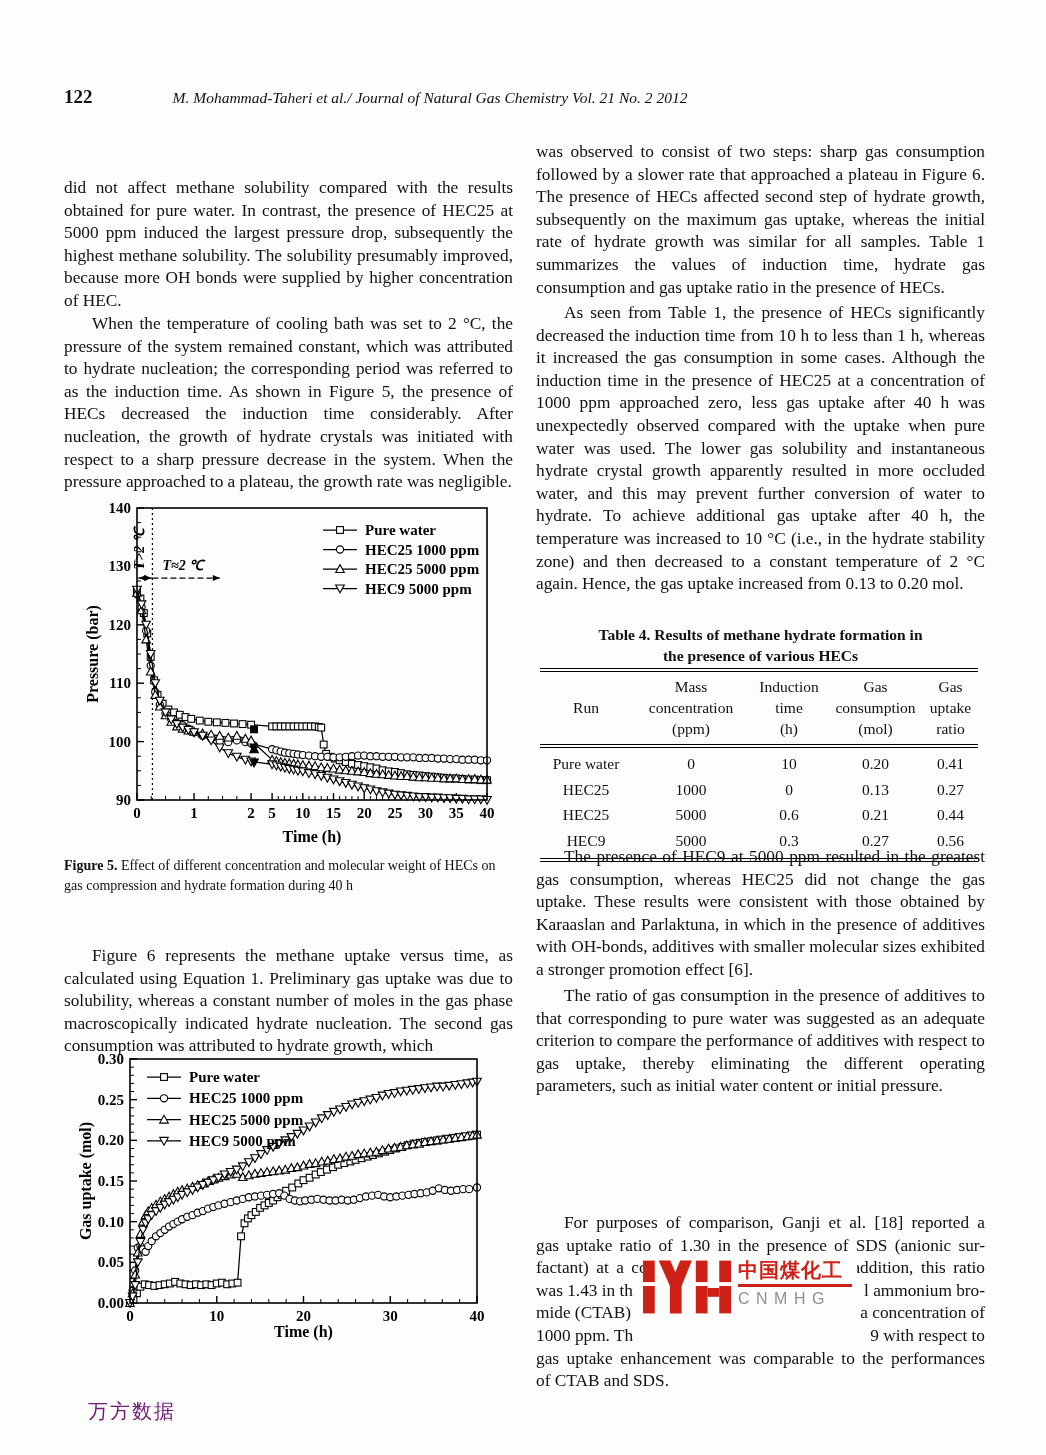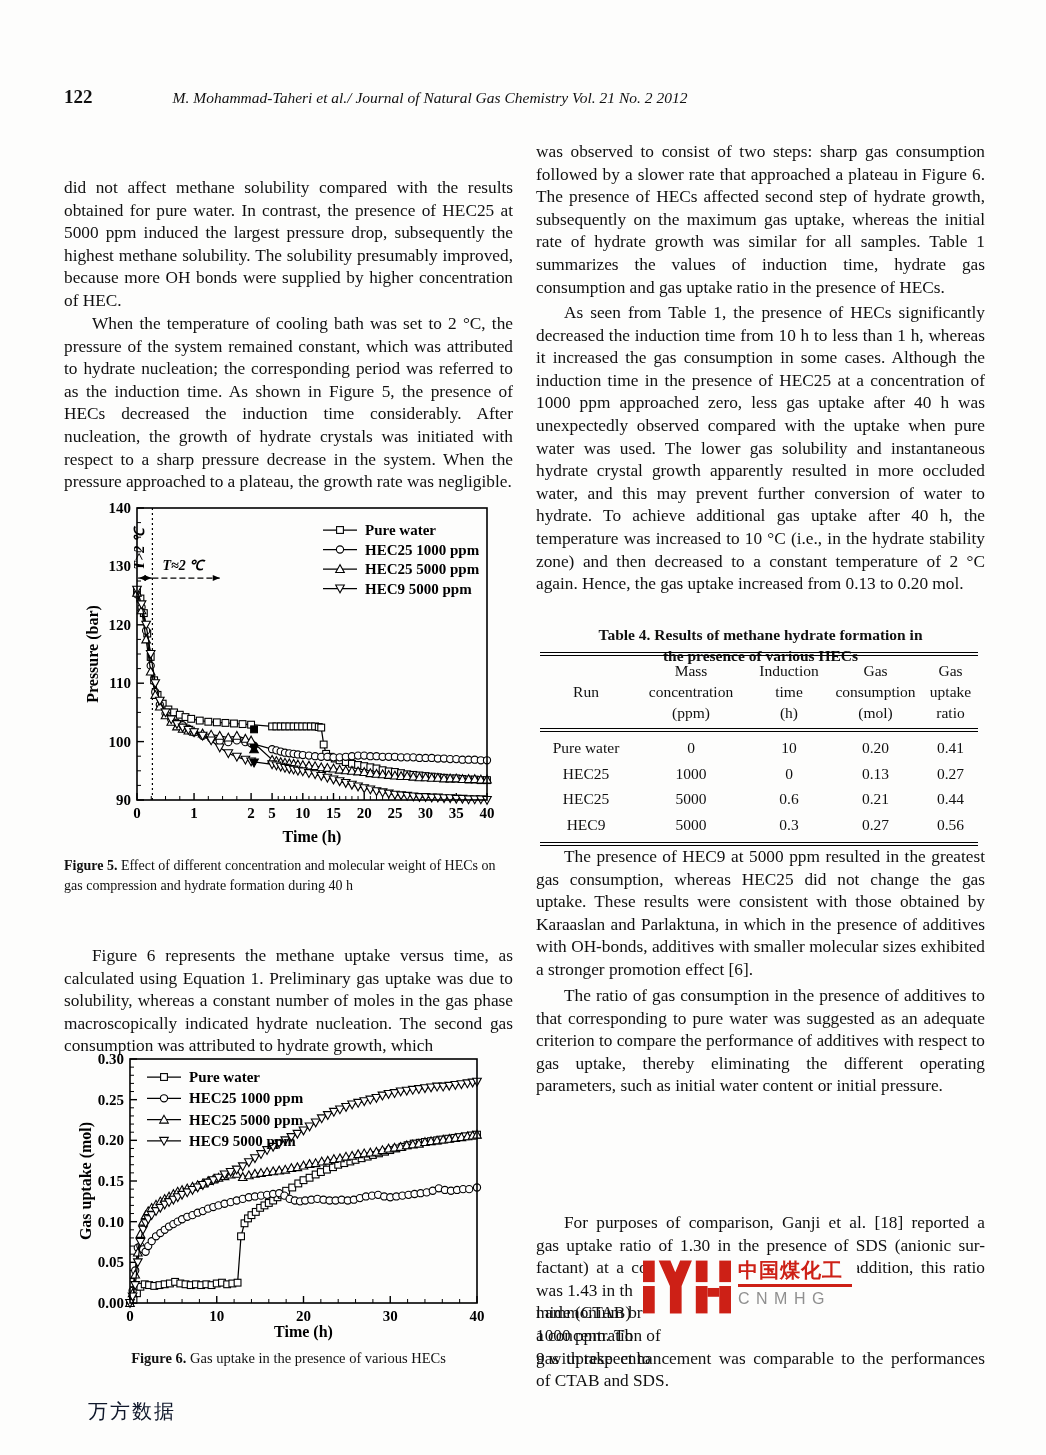--- a/index.html
+++ b/index.html
@@ -17,30 +17,30 @@
   .figcap6{position:absolute;left:64px;width:449px;font-size:14.5px;text-align:center;}
   .t1title{position:absolute;left:536px;width:449px;text-align:center;font-weight:700;
            font-size:15.5px;line-height:21px;}
   .t1{position:absolute;left:540px;width:438px;font-size:15.5px;}
   .t1 .hd{border-top:4px double #000;border-bottom:4px double #000;padding:4px 0 5px 0;}
   .t1 .bd{border-bottom:4px double #000;padding:3px 0 5px 0;}
   .t1 .grow{display:grid;grid-template-columns:92px 118px 78px 95px 55px;}
   .t1 .grow div{text-align:center;line-height:21px;}
   .t1 .bd .grow div{line-height:25.5px;}
   .p6line{height:22.6px;font-size:17.3px;line-height:22.6px;}
-  .p6split{display:flex;justify-content:space-between;flex-direction:column;}
+  .p6split{display:flex;justify-content:space-between;}
   .wm{position:absolute;left:643px;top:1258px;width:214px;height:64px;background:#fdfdfc;
       display:flex;align-items:flex-start;}
   .wmtxt{margin-left:7px;position:relative;width:118px;}
   .wmcn{font-size:20px;line-height:24px;letter-spacing:1px;white-space:nowrap;
         font-weight:600;}
   .wmbar{height:3px;margin-top:2px;width:114px;}
   .wmen{font-family:"Liberation Sans",sans-serif;font-size:16px;letter-spacing:6.5px;
         margin-top:3px;white-space:nowrap;}
-  .footer{position:absolute;left:88px;top:1398px;font-size:20px;color:#0f172a;
+  .footer{position:absolute;left:88px;top:1398px;font-size:20px;color:#701a75;
           font-family:"Liberation Sans",sans-serif;letter-spacing:2px;}
   .fig text{font-family:"Liberation Serif",serif;fill:#000;}
   .fig .tick{font-size:15px;font-weight:700;}
   .fig .atitle{font-size:16px;font-weight:700;}
   .fig .leg{font-size:15px;font-weight:700;}
   .fig .ann{font-size:14px;font-weight:700;font-style:italic;}
 </style>
 </head>
 <body>
 
@@ -757,33 +757,29 @@
         <circle cx="89" cy="58.3" r="3.6" fill="#fff" stroke="#000" stroke-width="1.1"></circle>
         <text x="114" y="63.3" class="leg">HEC25 1000 ppm</text>
         <line x1="72" y1="79.6" x2="106" y2="79.6" stroke="#000" stroke-width="1.25"></line>
         <polygon points="89,75.3 84.7,83.1 93.3,83.1" fill="#fff" stroke="#000" stroke-width="1.1"></polygon>
         <text x="114" y="84.6" class="leg">HEC25 5000 ppm</text>
         <line x1="72" y1="100.9" x2="106" y2="100.9" stroke="#000" stroke-width="1.25"></line>
         <polygon points="89,105.2 84.7,97.4 93.3,97.4" fill="#fff" stroke="#000" stroke-width="1.1"></polygon>
         <text x="114" y="105.9" class="leg">HEC9 5000 ppm</text>
       </svg>
   </div>
-  <p class="figcap6" style="top:1350px;margin:0">
-    <b>Figure 6.</b>
-    <span>Gas uptake in the presence of various HECs</span>
-  </p>
 
   <div class="para rcol" style="top:141px">was observed to consist of two steps: sharp gas consumption followed by a slower rate that approached a plateau in Figure 6.  The presence of HECs affected second step of hydrate growth, subsequently on the maximum gas uptake, whereas the initial rate of hydrate growth was similar for all samples. Table 1 summarizes the values of induction time, hydrate gas consumption and gas uptake ratio in the presence of HECs.</div>
   <div class="para rcol ind" style="top:302px">As seen from Table 1, the presence of HECs significantly decreased the induction time from 10 h to less than 1 h, whereas it increased the gas consumption in some cases.  Although the induction time in the presence of HEC25 at a concentration of 1000 ppm approached zero, less gas uptake after 40 h was unexpectedly observed compared with the uptake when pure water was used.  The lower gas solubility and instantaneous hydrate crystal growth apparently resulted in more occluded water, and this may prevent further conversion of water to hydrate.  To achieve additional gas uptake after 40 h, the temperature was increased to 10 °C (i.e., in the hydrate stability zone) and then decreased to a constant temperature of 2 °C again.  Hence, the gas uptake increased from 0.13 to 0.20 mol.</div>
 
   <div class="t1title" style="top:624px">
     <div>Table 4.  Results of methane hydrate formation in</div>
     <div>the presence of various HECs</div>
   </div>
-  <div class="t1" style="top:652px">
+  <div class="t1" style="top:668px">
     <div class="hd" id="t1-head">
         <div class="grow">
           <div></div>
           <div>Mass</div>
           <div>Induction</div>
           <div>Gas</div>
           <div>Gas</div>
         </div>
         <div class="grow">
           <div>Run</div>

